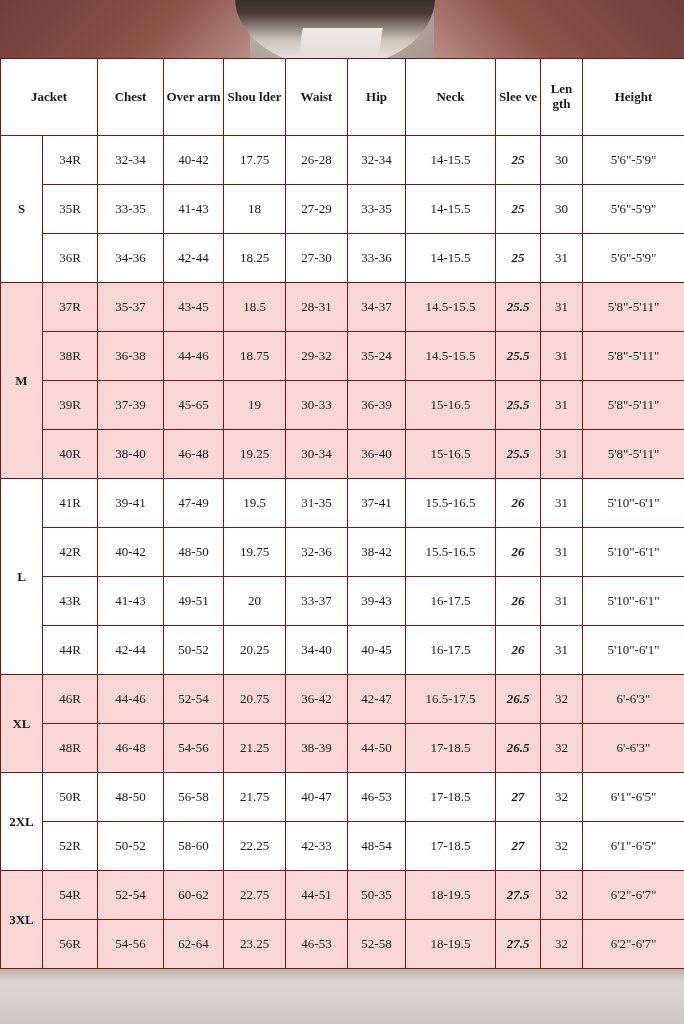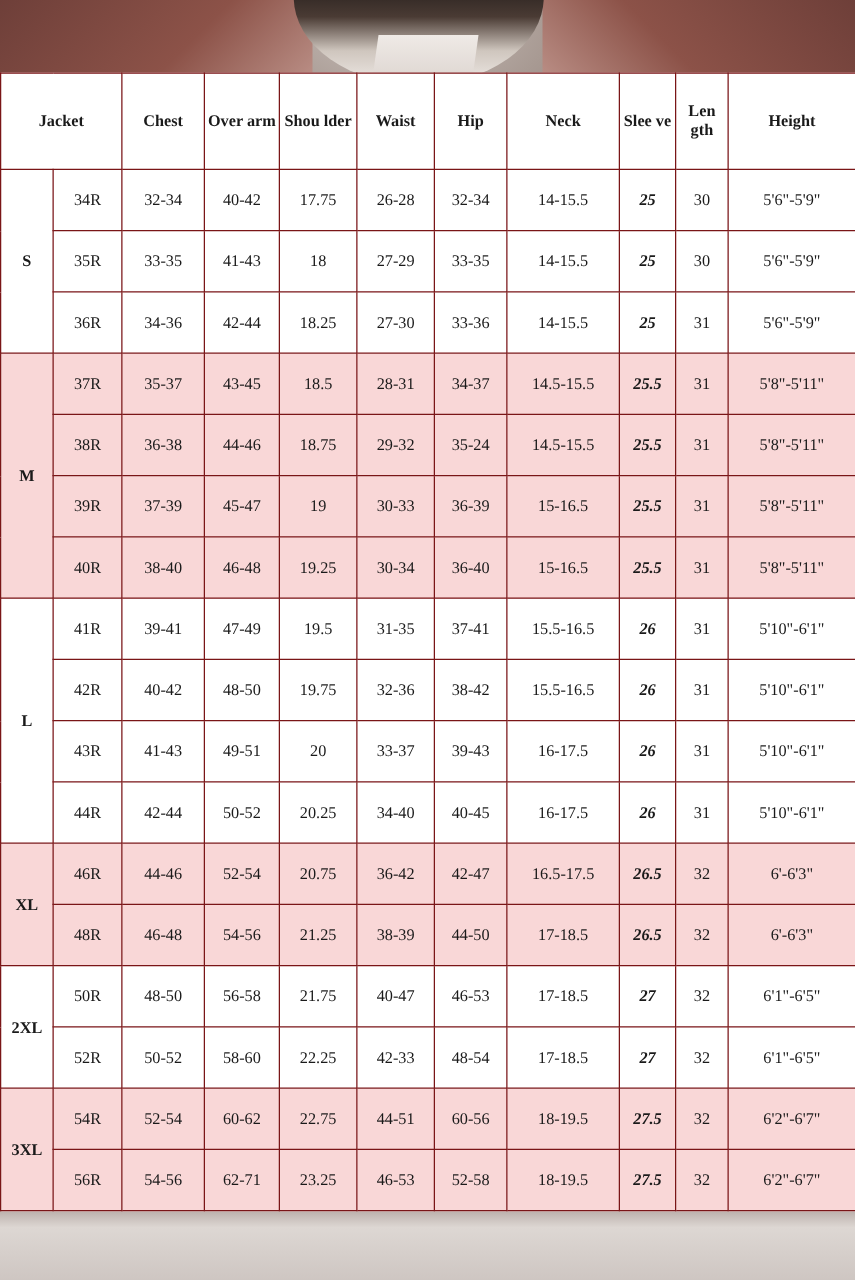--- a/index.html
+++ b/index.html
@@ -221,21 +221,21 @@
           <td>29-32</td>
           <td>35-24</td>
           <td>14.5-15.5</td>
           <td class="sleeve">25.5</td>
           <td>31</td>
           <td>5'8"-5'11"</td>
         </tr>
         <tr class="tint">
           <td>39R</td>
           <td>37-39</td>
-          <td>45-47</td>
+          <td>45-65</td>
           <td>19</td>
           <td>30-33</td>
           <td>36-39</td>
           <td>15-16.5</td>
           <td class="sleeve">25.5</td>
           <td>31</td>
           <td>5'8"-5'11"</td>
         </tr>
         <tr class="tint">
           <td>40R</td>
@@ -348,30 +348,30 @@
           <td>32</td>
           <td>6'1"-6'5"</td>
         </tr>
         <tr class="tint">
           <td class="sizegroup" rowspan="2">3XL</td>
           <td>54R</td>
           <td>52-54</td>
           <td>60-62</td>
           <td>22.75</td>
           <td>44-51</td>
-          <td>60-56</td>
+          <td>50-35</td>
           <td>18-19.5</td>
           <td class="sleeve">27.5</td>
           <td>32</td>
           <td>6'2"-6'7"</td>
         </tr>
         <tr class="tint">
           <td>56R</td>
           <td>54-56</td>
-          <td>62-71</td>
+          <td>62-64</td>
           <td>23.25</td>
           <td>46-53</td>
           <td>52-58</td>
           <td>18-19.5</td>
           <td class="sleeve">27.5</td>
           <td>32</td>
           <td>6'2"-6'7"</td>
         </tr>
       </tbody>
   </table>

